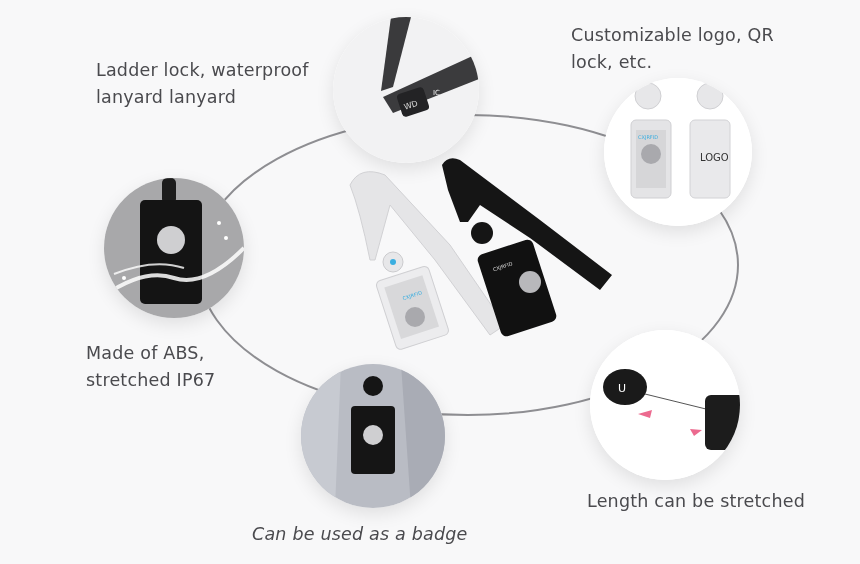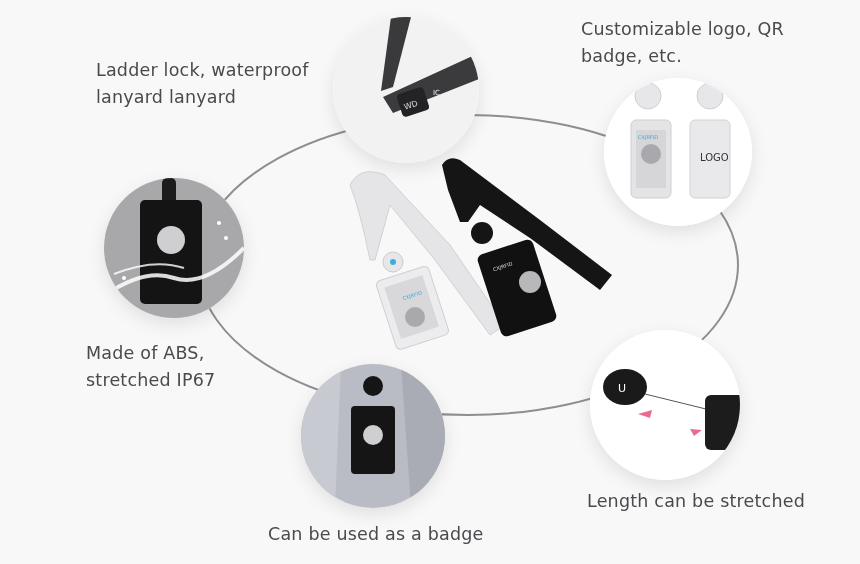--- a/index.html
+++ b/index.html
@@ -37,31 +37,31 @@
 
   <svg class="ring" width="860" height="564">
     <ellipse cx="468" cy="265" rx="270" ry="150" fill="none" stroke="#8e8e92" stroke-width="2"></ellipse>
   </svg>
 
   <div class="label" style="left:96px; top:57px;">
     <span>Ladder lock, waterproof</span>
     <span>lanyard lanyard</span>
   </div>
 
-  <div class="label" style="left:571px; top:16px;margin-left:10px;">
+  <div class="label" style="left:571px; top:22px;">
     <span>Customizable logo, QR</span>
-    <span>badge, etc.</span>
+    <span>lock, etc.</span>
   </div>
 
   <div class="label center" style="left:86px; top:340px; width:170px;">
     <span>Made of ABS,</span>
     <span>stretched IP67</span>
   </div>
 
-  <div class="label" style="left:268px; top:521px;">
+  <div class="label" style="left:252px; top:521px;font-style:italic;">
     <span>Can be used as a badge</span>
   </div>
 
   <div class="label" style="left:587px; top:488px;">
     <span>Length can be stretched</span>
   </div>
 
   <div class="bubble" style="left:333px; top:17px; width:146px; height:146px;">
     <svg viewBox="0 0 146 146">
       <rect width="146" height="146" fill="#f2f2f3"></rect>

